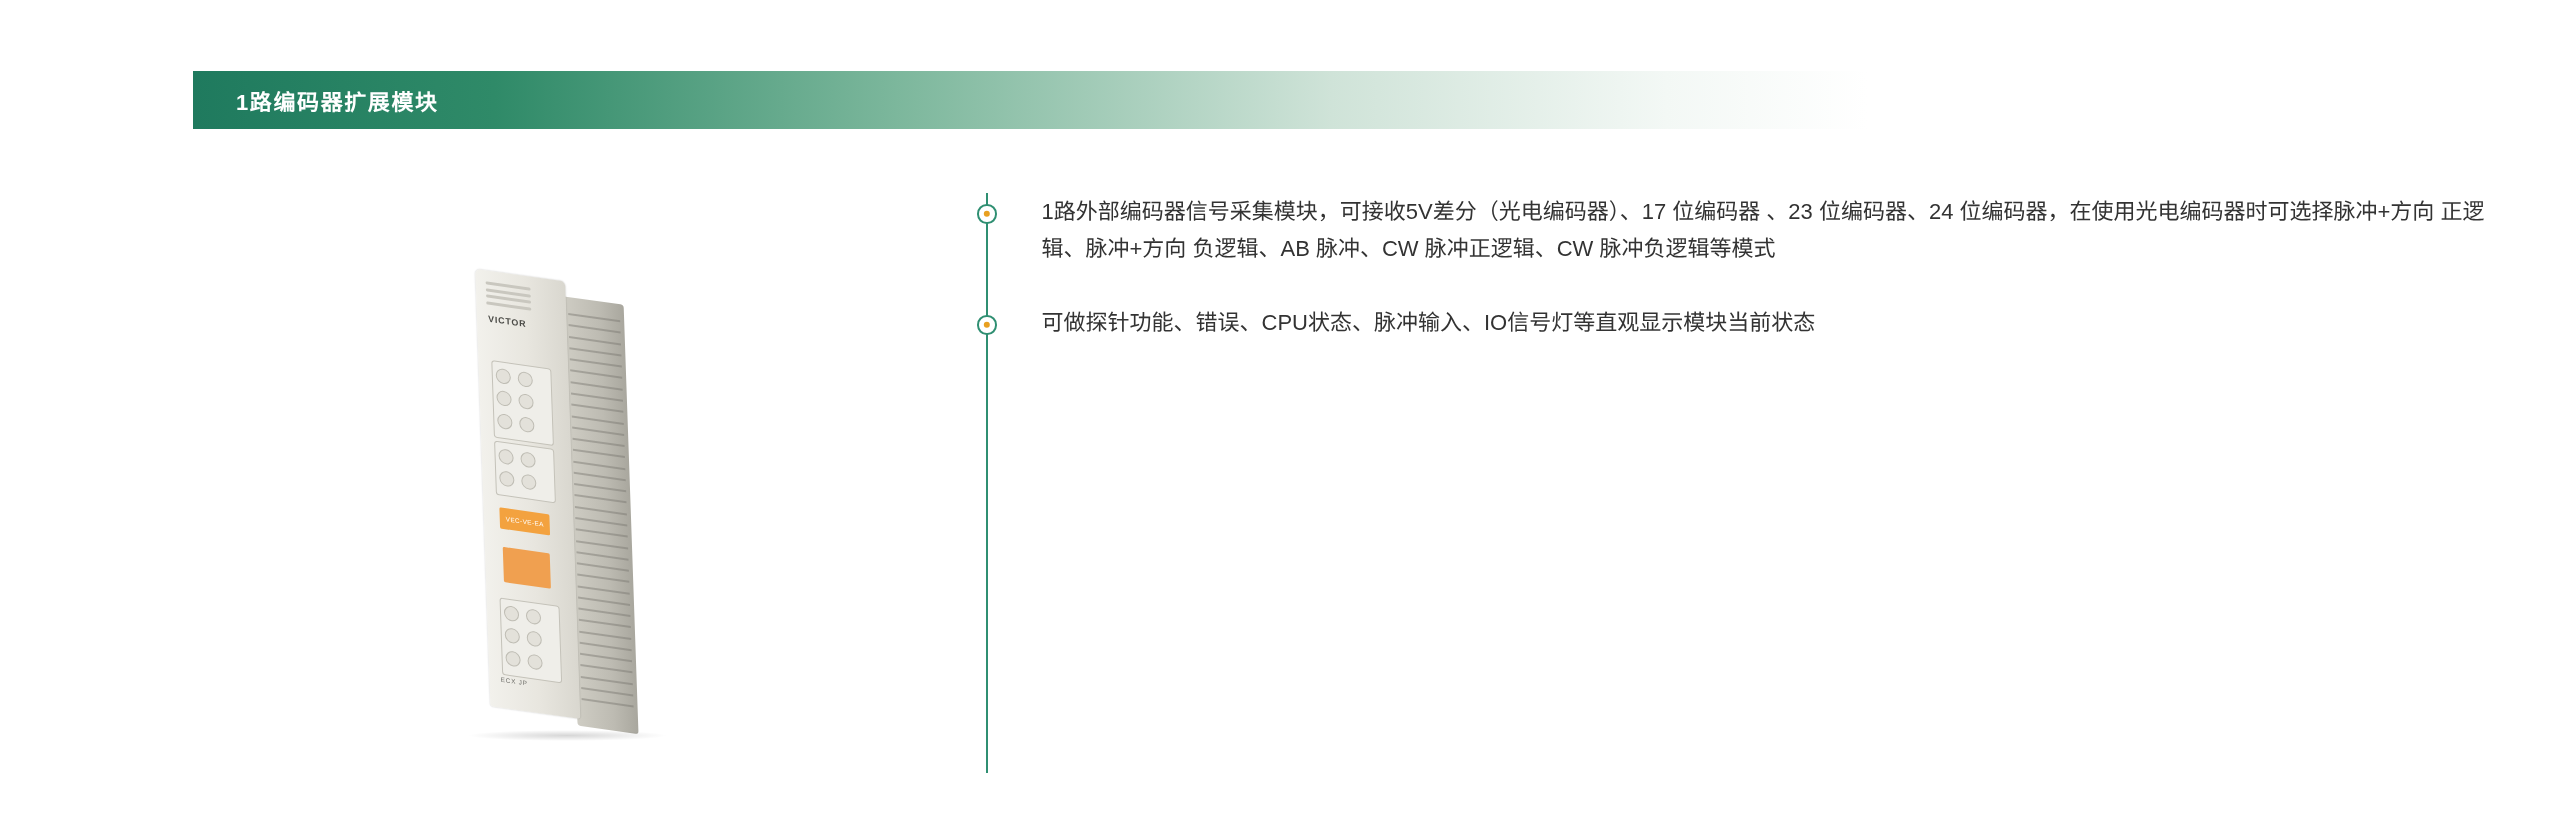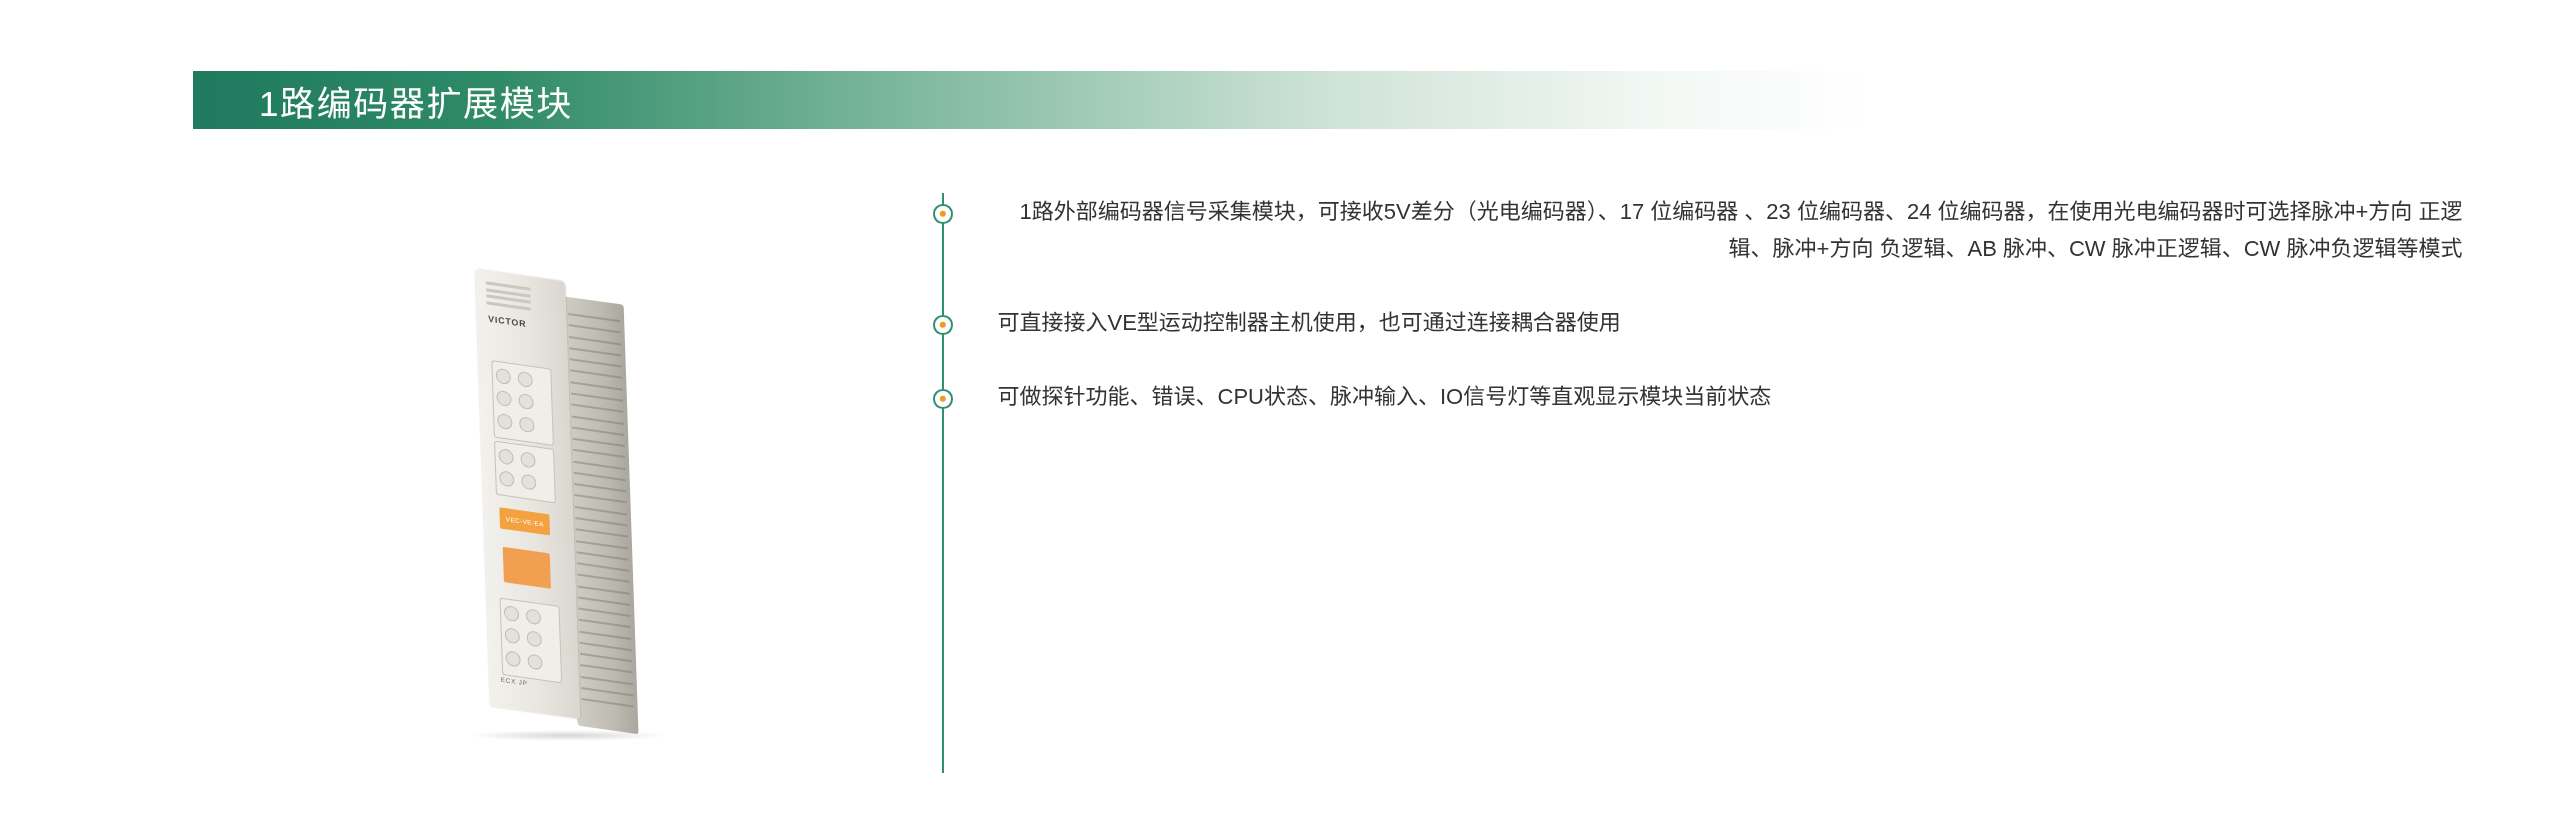--- a/index.html
+++ b/index.html
@@ -21,23 +21,23 @@
     position: absolute;
     left: 193px;
     top: 71px;
     width: 1674px;
     height: 58px;
     background: linear-gradient(to right, #1f7a5e 0%, #2f8a68 18%, #7cb79c 42%, #cfe3d8 68%, #f3f8f5 88%, #ffffff 100%);
     display: flex;
     align-items: center;
   }
   .banner-title {
-    margin-left: 66px;
-    font-size: 35px;
-    font-weight: normal;
+    margin-left: 43px;
+    font-size: 22px;
+    font-weight: bold;
     color: #ffffff;
     letter-spacing: 1.6px;
     white-space: nowrap;
   }
 
   
   .product-area {
     position: absolute;
     left: 451px;
     top: 258px;
@@ -149,24 +149,23 @@
     left: 16px;
     top: 472px;
     width: 201px;
     height: 11.3px;
     background: radial-gradient(ellipse at center, rgba(0,0,0,0.16) 0%, rgba(0,0,0,0) 70%);
   }
 
   
   .features {
     position: absolute;
-    left: 934px;
+    left: 978px;
     top: 193px;
     width: 1530px;
-    text-align: right;
   }
   .timeline {
     position: absolute;
     left: 8px;
     top: 0;
     width: 1.6px;
     height: 580px;
     background: #2f8f72;
   }
   .feature-row {
@@ -283,23 +282,19 @@
 <div class="features">
   <div class="timeline"></div>
 
   <div class="feature-row">
     <div class="bullet"></div>
     <div class="feature-text">1路外部编码器信号采集模块，可接收5V差分（光电编码器）、17 位编码器 、23 位编码器、24 位编码器，在使用光电编码器时可选择脉冲+方向 正逻辑、脉冲+方向 负逻辑、AB 脉冲、CW 脉冲正逻辑、CW 脉冲负逻辑等模式</div>
   </div>
 
 
 
-  <div class="feature-row">
-    <div class="bullet"></div>
-    <div class="feature-text">可直接接入VE型运动控制器主机使用，也可通过连接耦合器使用</div>
-  </div>
 
   <div class="feature-row">
     <div class="bullet"></div>
     <div class="feature-text">可做探针功能、错误、CPU状态、脉冲输入、IO信号灯等直观显示模块当前状态</div>
   </div>
 </div>
 
 
 </body></html>

